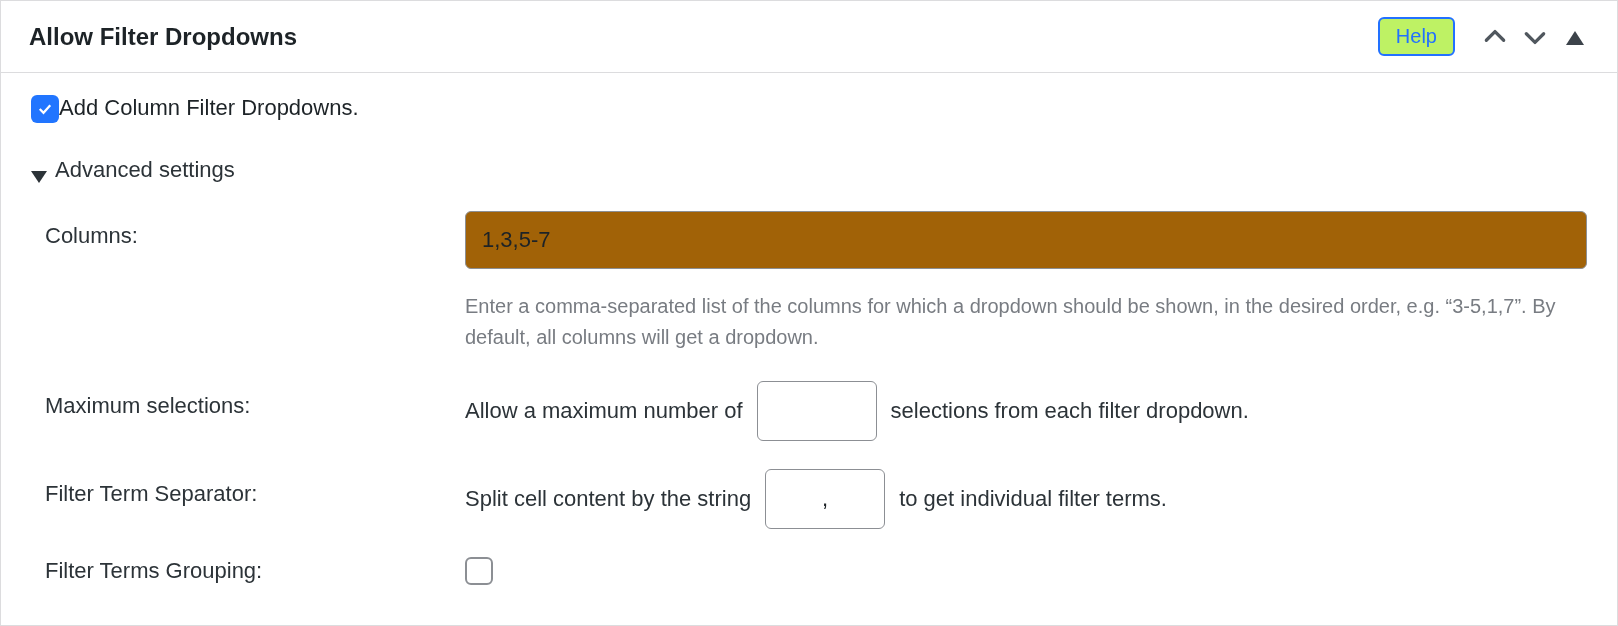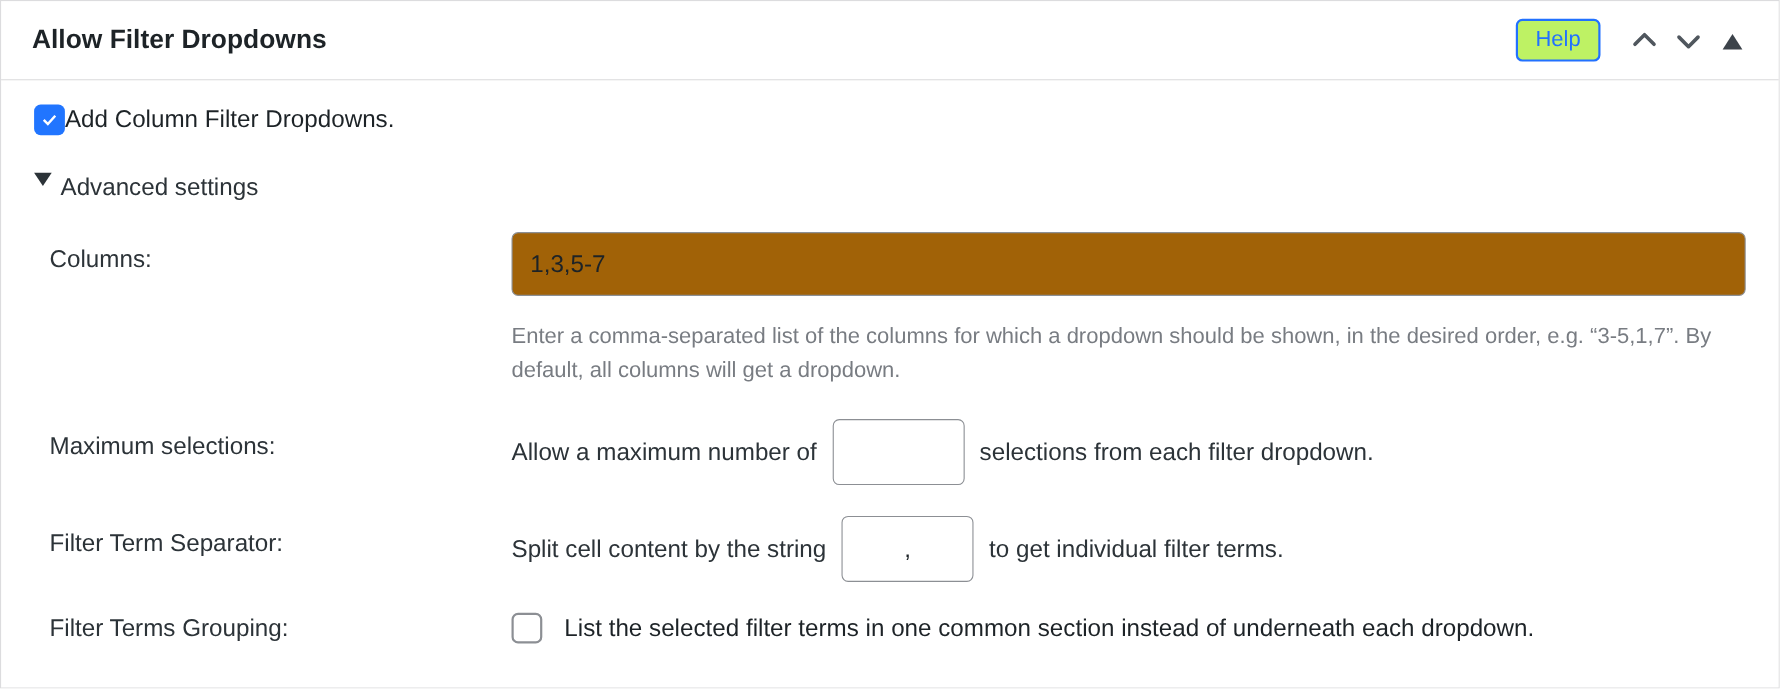--- a/index.html
+++ b/index.html
@@ -80,21 +80,21 @@
   }
   .cb.unchecked {
     border: 2px solid #8c8f94;
     background: #fff;
   }
   .cb svg { width: 18px; height: 18px; stroke: #fff; stroke-width: 3; fill: none; }
 
   .disclosure {
     margin-top: 34px;
     display: flex;
-    align-items: flex-start;
+    align-items: flex-end;
     gap: 8px;
     cursor: pointer;
     color: #2c3338;
   }
   .disclosure .tri {
     width: 0; height: 0;
     border-left: 8px solid transparent;
     border-right: 8px solid transparent;
     border-top: 12px solid #2c3338;
   }
@@ -228,21 +228,20 @@
             <span>to get individual filter terms.</span>
           </div>
         </div>
       </div>
 
       <div class="form-row" style="align-items:center;">
         <div class="form-label" style="padding-top:0;">Filter Terms Grouping:</div>
         <div class="form-control">
           <div class="cb-label-row">
             <span class="cb unchecked"></span>
-            <span>List the selected filter terms in one common section instead of underneath each dropdown.</span>
           </div>
         </div>
       </div>
 
     </div>
 
   </div>
 </div>
 
 </body></html>

